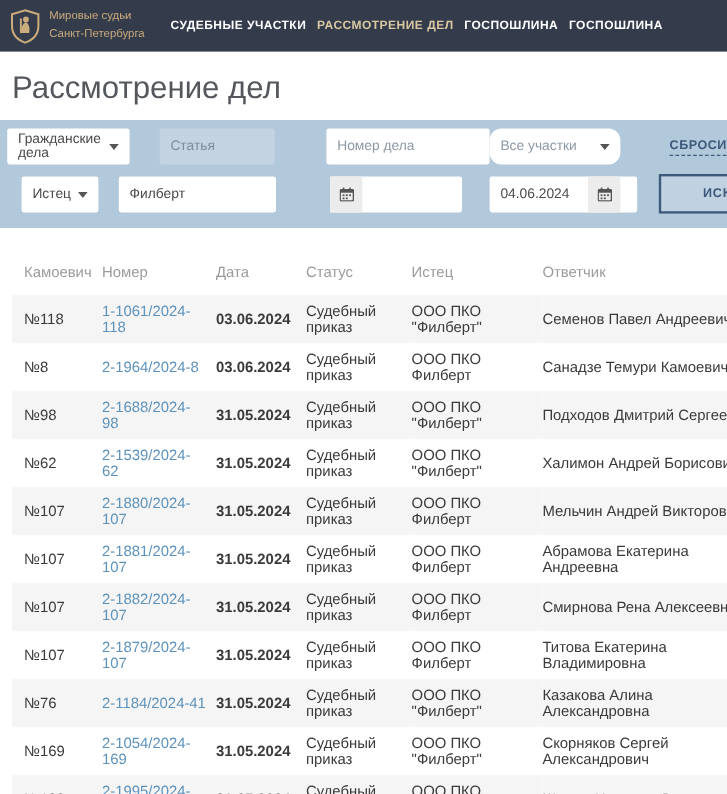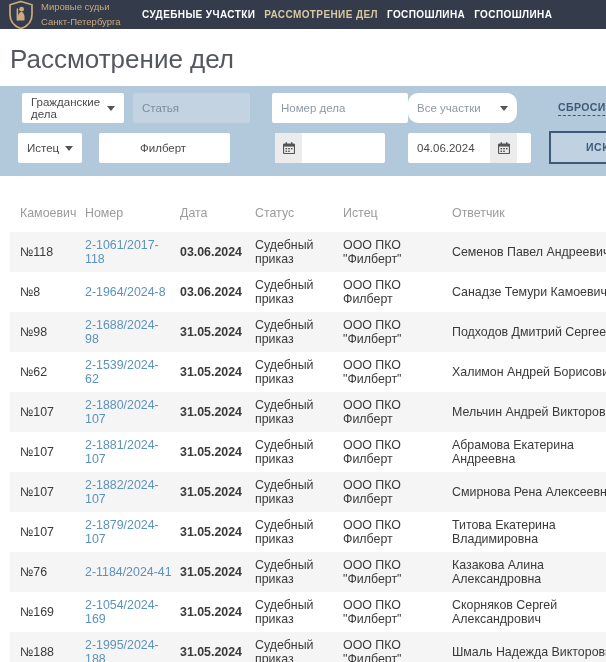--- a/index.html
+++ b/index.html
@@ -1,20 +1,20 @@
 <!DOCTYPE html>
 <html lang="ru"><head>
 <meta charset="utf-8">
 <style>
   * { margin:0; padding:0; box-sizing:border-box; }
   html,body { width:606px; height:662px; overflow:hidden; background:#fff;
     font-family:"Liberation Sans", sans-serif; }
 
   
-  .header { height:29px; background:#343B4B; display:flex; align-items:center;
+  .header { height:43px; background:#343B4B; display:flex; align-items:center;
     padding:0 0 0 8px; overflow:hidden; white-space:nowrap; }
   .brand { display:flex; align-items:center; width:122px; flex:0 0 122px; }
   .brand-text { color:#C9AB7C; font-size:9.5px; line-height:1.5; margin-left:7px; }
   .nav { display:flex; gap:9px; align-items:center; margin-left:12px; }
   .nav-item { color:#FFFFFF; font-size:10px; font-weight:bold; letter-spacing:.4px;
     cursor:pointer; }
   .nav-item.active { color:#D9C9A2; }
 
   
   .page-title { font-size:26px; color:#54575C; font-weight:400;
@@ -87,46 +87,46 @@
 
       <div class="nav-item">ГОСПОШЛИНА</div>
 
   </nav>
 </div>
 
 <h1 class="page-title">Рассмотрение дел</h1>
 
 <div class="filters">
 
-  <div class="ctrl ctrl-select" style="top:7px; left:22px; width:102px;">
+  <div class="ctrl ctrl-select" style="top:7px; left:6px; width:102px;">
     <span>Гражданские дела</span>
     <span class="tri"></span>
   </div>
 
-  <div class="ctrl disabled" style="top:7px; left:133px; width:117px;">
+  <div class="ctrl disabled" style="top:7px; left:133px; width:96px;">
     <input type="text" disabled="" placeholder="Статья" style="">
   </div>
 
   <div class="ctrl" style="top:7px; left:272px; width:136px;">
     <input type="text" placeholder="Номер дела" style="">
   </div>
 
   <div class="ctrl ctrl-select" style="top:7px; left:408px; width:109px; color:#8D99A6;border-radius:10px;">
     <span>Все участки</span>
     <span class="tri"></span>
   </div>
 
   <div class="reset-link">СБРОСИТЬ</div>
 
   <div class="ctrl ctrl-select" style="top:47px; left:18px; width:64px;">
     <span>Истец</span>
     <span class="tri"></span>
   </div>
 
-  <div class="ctrl" style="top:47px; left:99px; width:131px;padding-left:32px;">
+  <div class="ctrl" style="top:47px; left:99px; width:131px;">
     <input type="text" value="Филберт" style="">
   </div>
 
   <div class="ctrl" style="top:47px; left:275px; width:110px; padding:0;">
     <span class="date-icon">
       <svg width="12" height="12" viewBox="0 0 12 12">
         <rect x="0.5" y="2" width="11" height="9.5" rx="1" fill="none" stroke="#555" stroke-width="1.2"></rect>
         <rect x="0.5" y="2" width="11" height="2.6" fill="#555"></rect>
         <rect x="2.6" y="0.2" width="1.4" height="2.6" fill="#555"></rect>
         <rect x="8" y="0.2" width="1.4" height="2.6" fill="#555"></rect>
@@ -177,21 +177,21 @@
         <th>Статус</th>
         <th>Истец</th>
         <th>Ответчик</th>
       </tr>
     </thead>
     <tbody>
 
         <tr>
           <td>№118</td>
           <td>
-            <a class="case-link">2-1061/2017-118</a>
+            <a class="case-link">1-1061/2024-118</a>
           </td>
           <td class="date">03.06.2024</td>
           <td>Судебный приказ</td>
           <td>ООО ПКО "Филберт"</td>
           <td>Семенов Павел Андреевич</td>
         </tr>
 
         <tr>
           <td>№8</td>
           <td>

